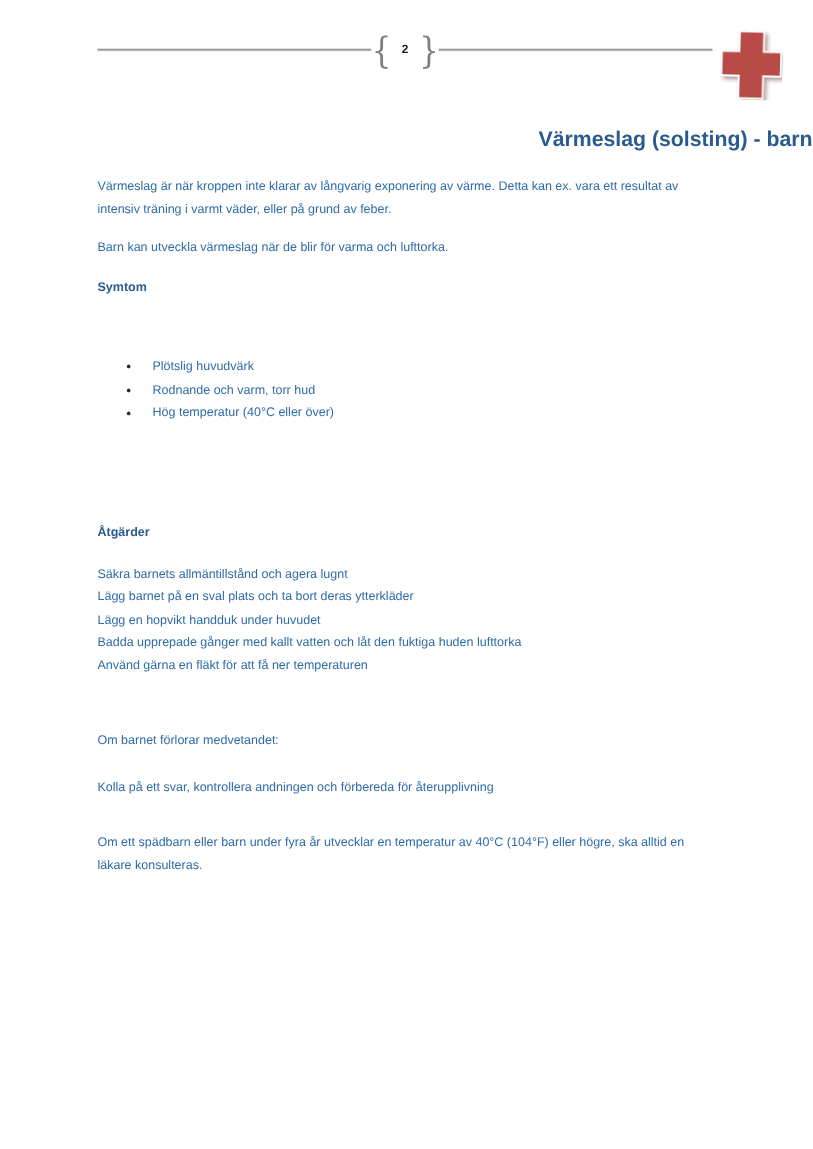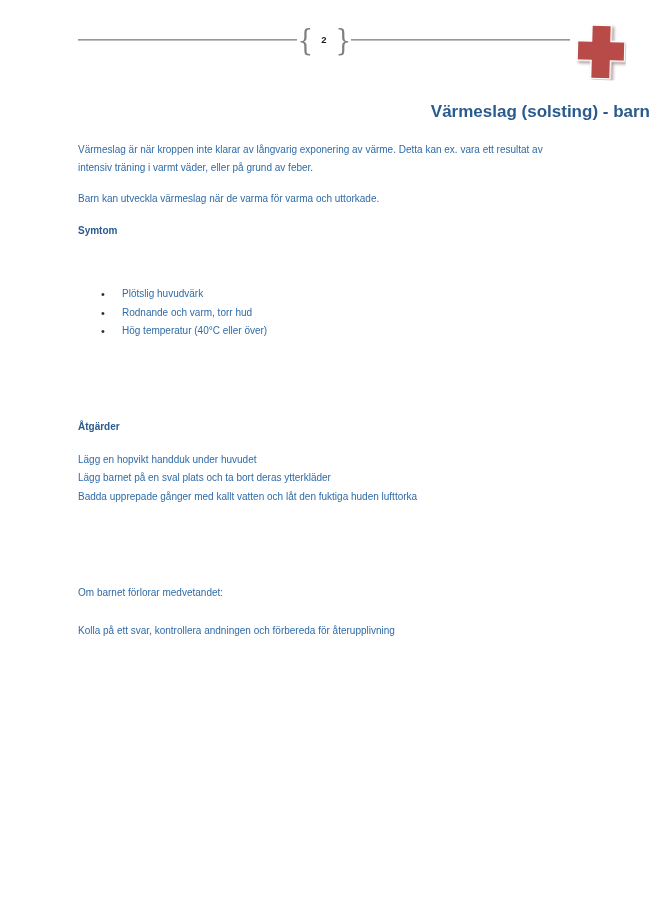--- a/index.html
+++ b/index.html
@@ -129,32 +129,35 @@
 
   <div class="cross-logo">
     <svg width="50" height="56" viewBox="0 0 50 56" xmlns="http://www.w3.org/2000/svg">
       <polygon class="cross-shape" points="16,2 34,2 34,18 48,18 48,36 34,36 34,54 16,54 16,36 2,36 2,18 16,18"></polygon>
     </svg>
   </div>
 
   <div class="doc-title">Värmeslag (solsting) - barn</div>
 
   <div class="tblock" style="top:141px">Värmeslag är när kroppen inte klarar av långvarig exponering av värme. Detta kan ex. vara ett resultat av intensiv träning i varmt väder, eller på grund av feber.</div>
-  <div class="tblock" style="top:190px">Barn kan utveckla värmeslag när de varma för varma och uttorkade.</div>
+  <div class="tblock" style="top:190px">Barn kan utveckla värmeslag när de blir för varma och lufttorka.</div>
 
   <div class="tblock heading" style="top:222px">Symtom</div>
   <ul class="bullet-list tblock" style="top:285px">
     <li>Plötslig huvudvärk</li>
     <li>Rodnande och varm, torr hud</li>
     <li>Hög temperatur (40°C eller över)</li>
   </ul>
 
   <div class="tblock heading" style="top:418px">Åtgärder</div>
   <div class="tblock" style="top:451px">
+    <div>Säkra barnets allmäntillstånd och agera lugnt</div>
+    <div>Lägg barnet på en sval plats och ta bort deras ytterkläder</div>
     <div>Lägg en hopvikt handduk under huvudet</div>
-    <div>Lägg barnet på en sval plats och ta bort deras ytterkläder</div>
     <div>Badda upprepade gånger med kallt vatten och låt den fuktiga huden lufttorka</div>
+    <div>Använd gärna en fläkt för att få ner temperaturen</div>
   </div>
 
   <div class="tblock" style="top:584px">Om barnet förlorar medvetandet:</div>
   <div class="tblock" style="top:622px">Kolla på ett svar, kontrollera andningen och förbereda för återupplivning</div>
+  <div class="tblock" style="top:666px">Om ett spädbarn eller barn under fyra år utvecklar en temperatur av 40°C (104°F) eller högre, ska alltid en läkare konsulteras.</div>
 
 </div>
 
 </body></html>

